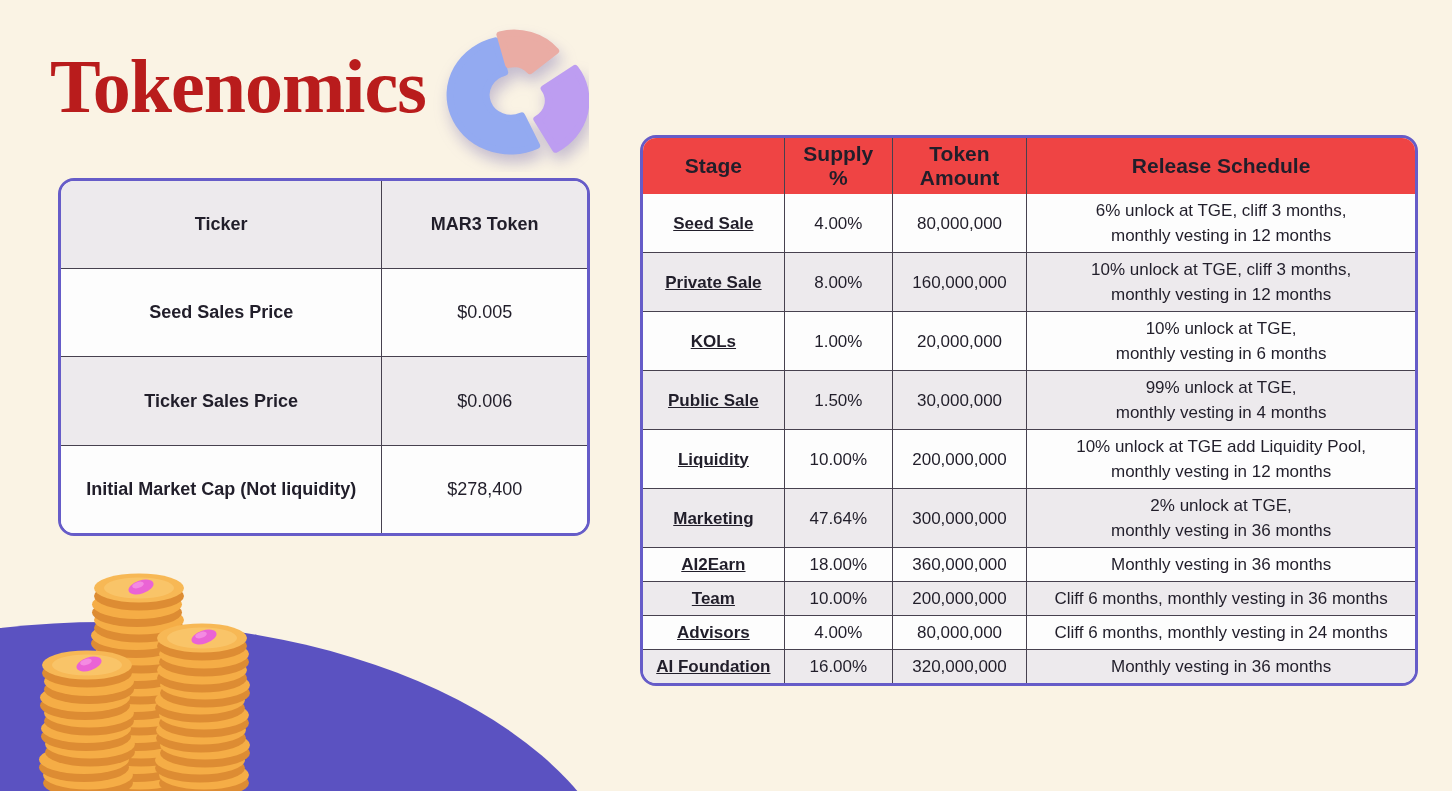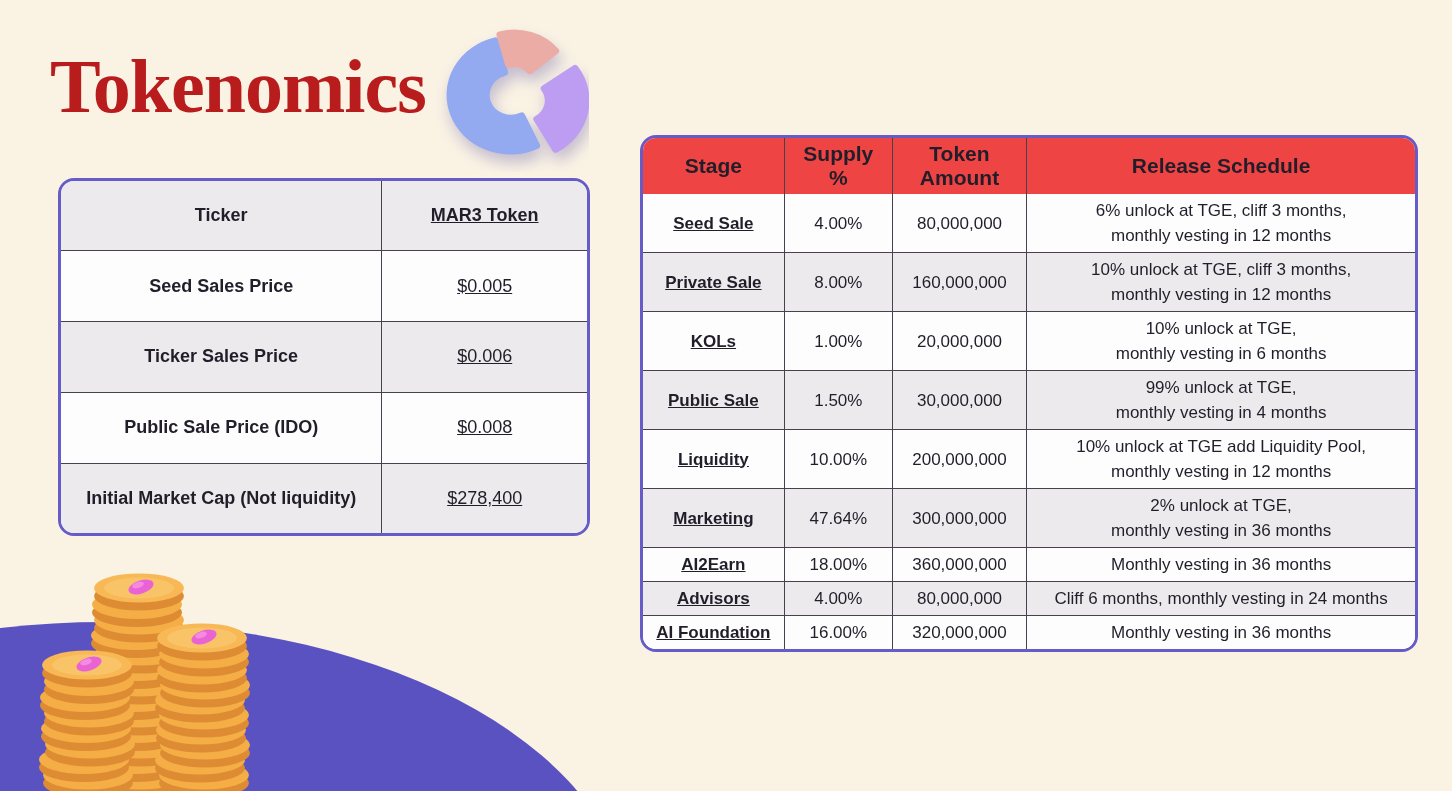--- a/index.html
+++ b/index.html
@@ -78,21 +78,21 @@
   }
   .tbl-wrap tr > *:first-child { border-left: none; }
   .tbl-wrap tr > *:last-child { border-right: none; }
   .tbl-wrap tr:first-child > * { border-top: none; }
   .tbl-wrap tr:last-child > * { border-bottom: none; }
 
   
   .info-table { left: 58px; top: 178px; width: 532px; height: 358px; }
   .info-table td { font-size: 18px; padding: 6px 8px; }
   .info-table td.lbl { width: 61%; font-weight: 700; }
-  .info-table td.val { font-weight: 400; text-decoration: underline; }
+  .info-table td.val { font-weight: 400; }
   .info-table tr:nth-child(odd) { background: #edeaed; }
   .info-table tr:nth-child(even) { background: #fdfdfd; }
   .info-table tr.hdr td { font-weight: 700; }
 
   
   .alloc-table { left: 640px; top: 135px; width: 778px; }
   .alloc-table th {
     font-size: 21px;
     font-weight: 700;
     padding: 4px 12px;
@@ -194,24 +194,20 @@
         </tr>
         <tr>
           <td class="lbl">Seed Sales Price</td>
           <td class="val">$0.005</td>
         </tr>
         <tr>
           <td class="lbl">Ticker Sales Price</td>
           <td class="val">$0.006</td>
         </tr>
         <tr>
-          <td class="lbl">Public Sale Price (IDO)</td>
-          <td class="val">$0.008</td>
-        </tr>
-        <tr>
           <td class="lbl">Initial Market Cap (Not liquidity)</td>
           <td class="val">$278,400</td>
         </tr>
       </tbody>
     </table>
   </div>
 
   <div class="tbl-wrap alloc-table">
     <table>
       <colgroup>
@@ -271,20 +267,26 @@
           <td class="release">2% unlock at TGE,
 monthly vesting in 36 months</td>
         </tr>
         <tr>
           <td class="stage">AI2Earn</td>
           <td>18.00%</td>
           <td>360,000,000</td>
           <td class="release">Monthly vesting in 36 months</td>
         </tr>
         <tr>
+          <td class="stage">Team</td>
+          <td>10.00%</td>
+          <td>200,000,000</td>
+          <td class="release">Cliff 6 months, monthly vesting in 36 months</td>
+        </tr>
+        <tr>
           <td class="stage">Advisors</td>
           <td>4.00%</td>
           <td>80,000,000</td>
           <td class="release">Cliff 6 months, monthly vesting in 24 months</td>
         </tr>
         <tr>
           <td class="stage">AI Foundation</td>
           <td>16.00%</td>
           <td>320,000,000</td>
           <td class="release">Monthly vesting in 36 months</td>

